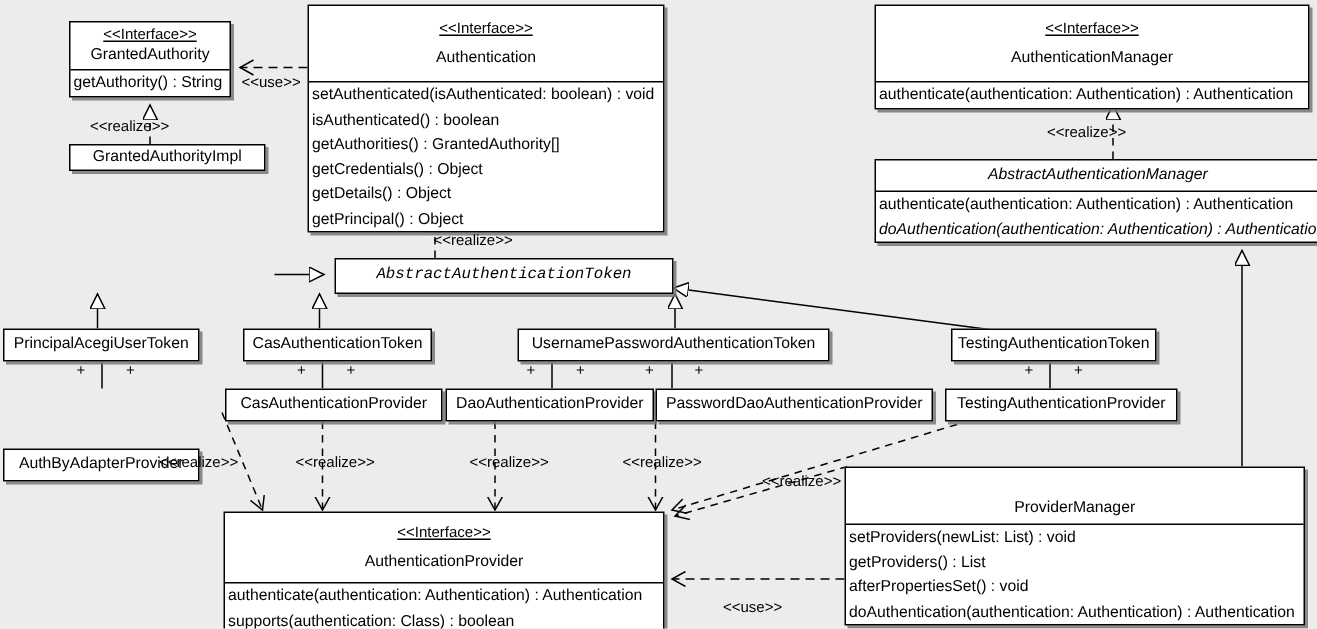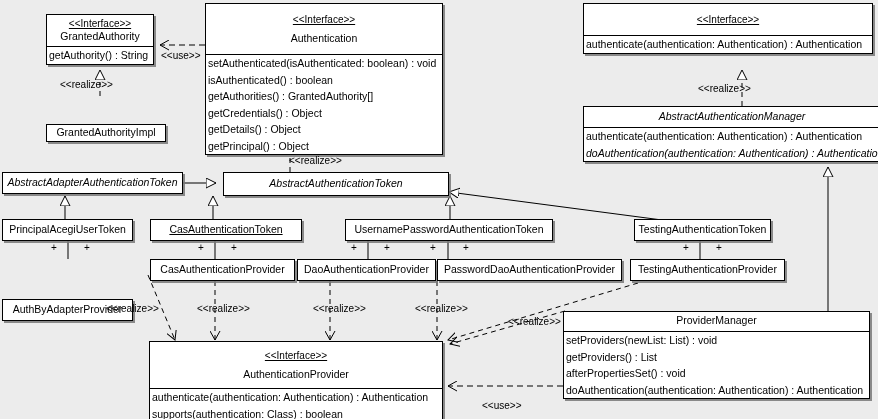--- a/index.html
+++ b/index.html
@@ -115,21 +115,21 @@
   <div class="uml" style="left:46px;top:14px;width:108px;">
     <div class="hdr">
       <span class="stereo">&lt;&lt;Interface&gt;&gt;</span>
       <span class="nm">GrantedAuthority</span>
     </div>
     <div class="ops sep">
       <div class="op">getAuthority() : String</div>
     </div>
   </div>
 
-  <div class="uml compact" style="left:46px;top:96px;width:120px;margin-top:28px;">
+  <div class="uml compact" style="left:46px;top:96px;width:131px;">
     <div class="hdr">
       <span class="nm">GrantedAuthorityImpl</span>
     </div>
   </div>
 
   <div class="uml" style="left:205px;top:3px;width:238px;">
     <div class="hdr" style="padding-top:6px;padding-bottom:6px;line-height:19px;">
       <span class="stereo">&lt;&lt;Interface&gt;&gt;</span>
       <span class="nm">Authentication</span>
     </div>
@@ -139,55 +139,51 @@
       <div class="op">getAuthorities() : GrantedAuthority[]</div>
       <div class="op">getCredentials() : Object</div>
       <div class="op">getDetails() : Object</div>
       <div class="op">getPrincipal() : Object</div>
     </div>
   </div>
 
   <div class="uml" style="left:583px;top:3px;width:290px;">
     <div class="hdr" style="padding-top:6px;padding-bottom:6px;line-height:19px;">
       <span class="stereo">&lt;&lt;Interface&gt;&gt;</span>
+      <span class="nm">AuthenticationManager</span>
     </div>
     <div class="ops sep">
       <div class="op">authenticate(authentication: Authentication) : Authentication</div>
     </div>
   </div>
 
   <div class="uml" style="left:583px;top:106px;width:298px;">
     <div class="hdr ital" style="padding:3px 4px 4px 4px;">
       <span class="nm">AbstractAuthenticationManager</span>
     </div>
     <div class="ops sep">
       <div class="op">authenticate(authentication: Authentication) : Authentication</div>
       <div class="op ital">doAuthentication(authentication: Authentication) : Authentication</div>
     </div>
   </div>
 
-  <div class="uml compact" style="left:2px;top:172px;width:181px;">
-    <div class="hdr ital" style="padding:3px 2px 4px 2px;">
-      <span class="nm">AbstractAdapterAuthenticationToken</span>
-    </div>
-  </div>
-
-  <div class="uml compact" style="left:223px;top:172px;width:226px;">
+
+  <div class="uml compact" style="left:223px;top:172px;width:226px;font-family:Liberation Mono, monospace;">
     <div class="hdr ital" style="padding:4px 2px 5px 2px;">
       <span class="nm">AbstractAuthenticationToken</span>
     </div>
   </div>
 
   <div class="uml compact" style="left:2px;top:219px;width:131px;">
     <div class="hdr" style="padding:3px 2px 4px 2px;">
       <span class="nm">PrincipalAcegiUserToken</span>
     </div>
   </div>
 
-  <div class="uml compact" style="left:150px;top:219px;width:152px;text-decoration:underline;">
+  <div class="uml compact" style="left:162px;top:219px;width:126px;">
     <div class="hdr" style="padding:3px 2px 4px 2px;">
       <span class="nm">CasAuthenticationToken</span>
     </div>
   </div>
 
   <div class="uml compact" style="left:345px;top:219px;width:208px;">
     <div class="hdr" style="padding:3px 2px 4px 2px;border-radius:10px;">
       <span class="nm">UsernamePasswordAuthenticationToken</span>
     </div>
   </div>
@@ -244,21 +240,21 @@
       <span class="stereo">&lt;&lt;Interface&gt;&gt;</span>
       <span class="nm">AuthenticationProvider</span>
     </div>
     <div class="ops sep">
       <div class="op">authenticate(authentication: Authentication) : Authentication</div>
       <div class="op">supports(authentication: Class) : boolean</div>
     </div>
   </div>
 
   <div class="uml" style="left:563px;top:311px;width:307px;">
-    <div class="hdr" style="padding:2px 4px 4px 4px;">
+    <div class="hdr" style="padding:20px 4px 4px 4px;">
       <span class="nm">ProviderManager</span>
     </div>
     <div class="ops sep">
       <div class="op">setProviders(newList: List) : void</div>
       <div class="op">getProviders() : List</div>
       <div class="op">afterPropertiesSet() : void</div>
       <div class="op">doAuthentication(authentication: Authentication) : Authentication</div>
     </div>
   </div>
 

